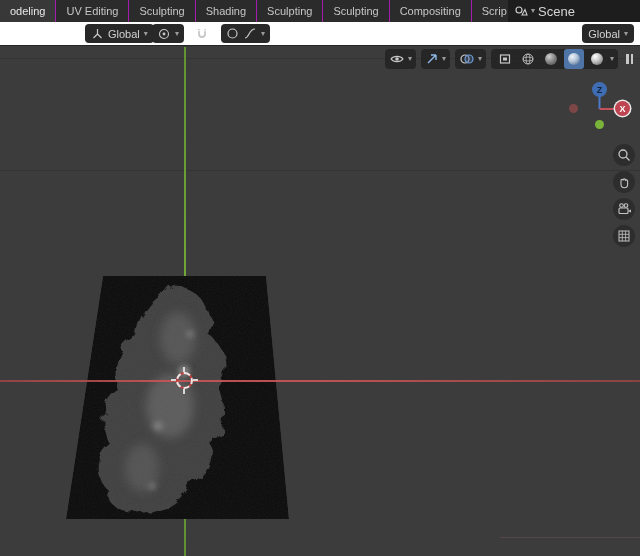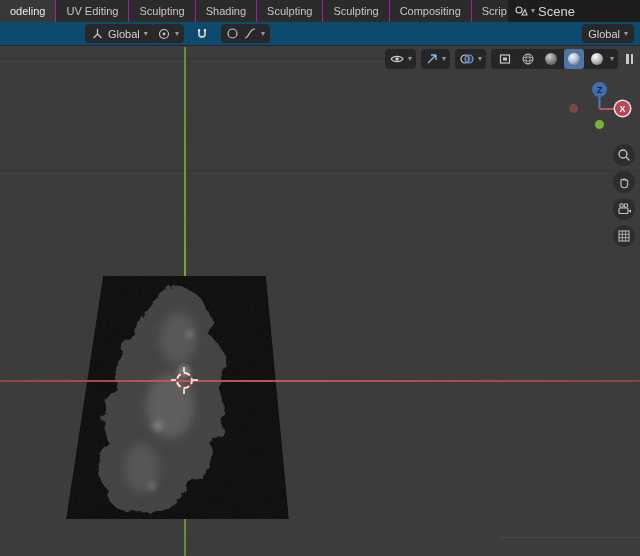--- a/index.html
+++ b/index.html
@@ -15,21 +15,21 @@
          padding:0 10px; white-space:nowrap; cursor:default; }
   .tab:first-child { background:#383838; color:#e8e8e8; }
   .scene-widget { position:absolute; right:0; top:0; height:22px; width:132px;
                   background:#1d1d1d; display:flex; align-items:center; gap:3px;
                   padding:0 8px 0 6px; }
   .scene-widget .label { color:#d6d6d6; font-size:13px; }
   .chev { color:#9a9a9a; font-size:8px; line-height:1; }
 
   
   .vheader { position:absolute; left:0; top:22px; width:640px; height:24px;
-             background:#0c4a6e; border-bottom:1px solid #262626; }
+             background:#ffffff; border-bottom:1px solid #262626; }
   .pill { position:absolute; top:2px; height:19px; background:#282828;
           border-radius:4px; display:flex; align-items:center; gap:4px;
           padding:0 6px; color:#d2d2d2; font-size:11px; }
   .hicon { display:inline-flex; align-items:center; justify-content:center; }
 
   
   .viewport { position:absolute; left:0; top:47px; width:640px; height:509px;
               background:#3c3c3c; }
   .gridline { position:absolute; left:0; width:640px; height:1px; background:#343434; }
   .axis-x { position:absolute; left:0; top:333px; width:640px; height:2px;

